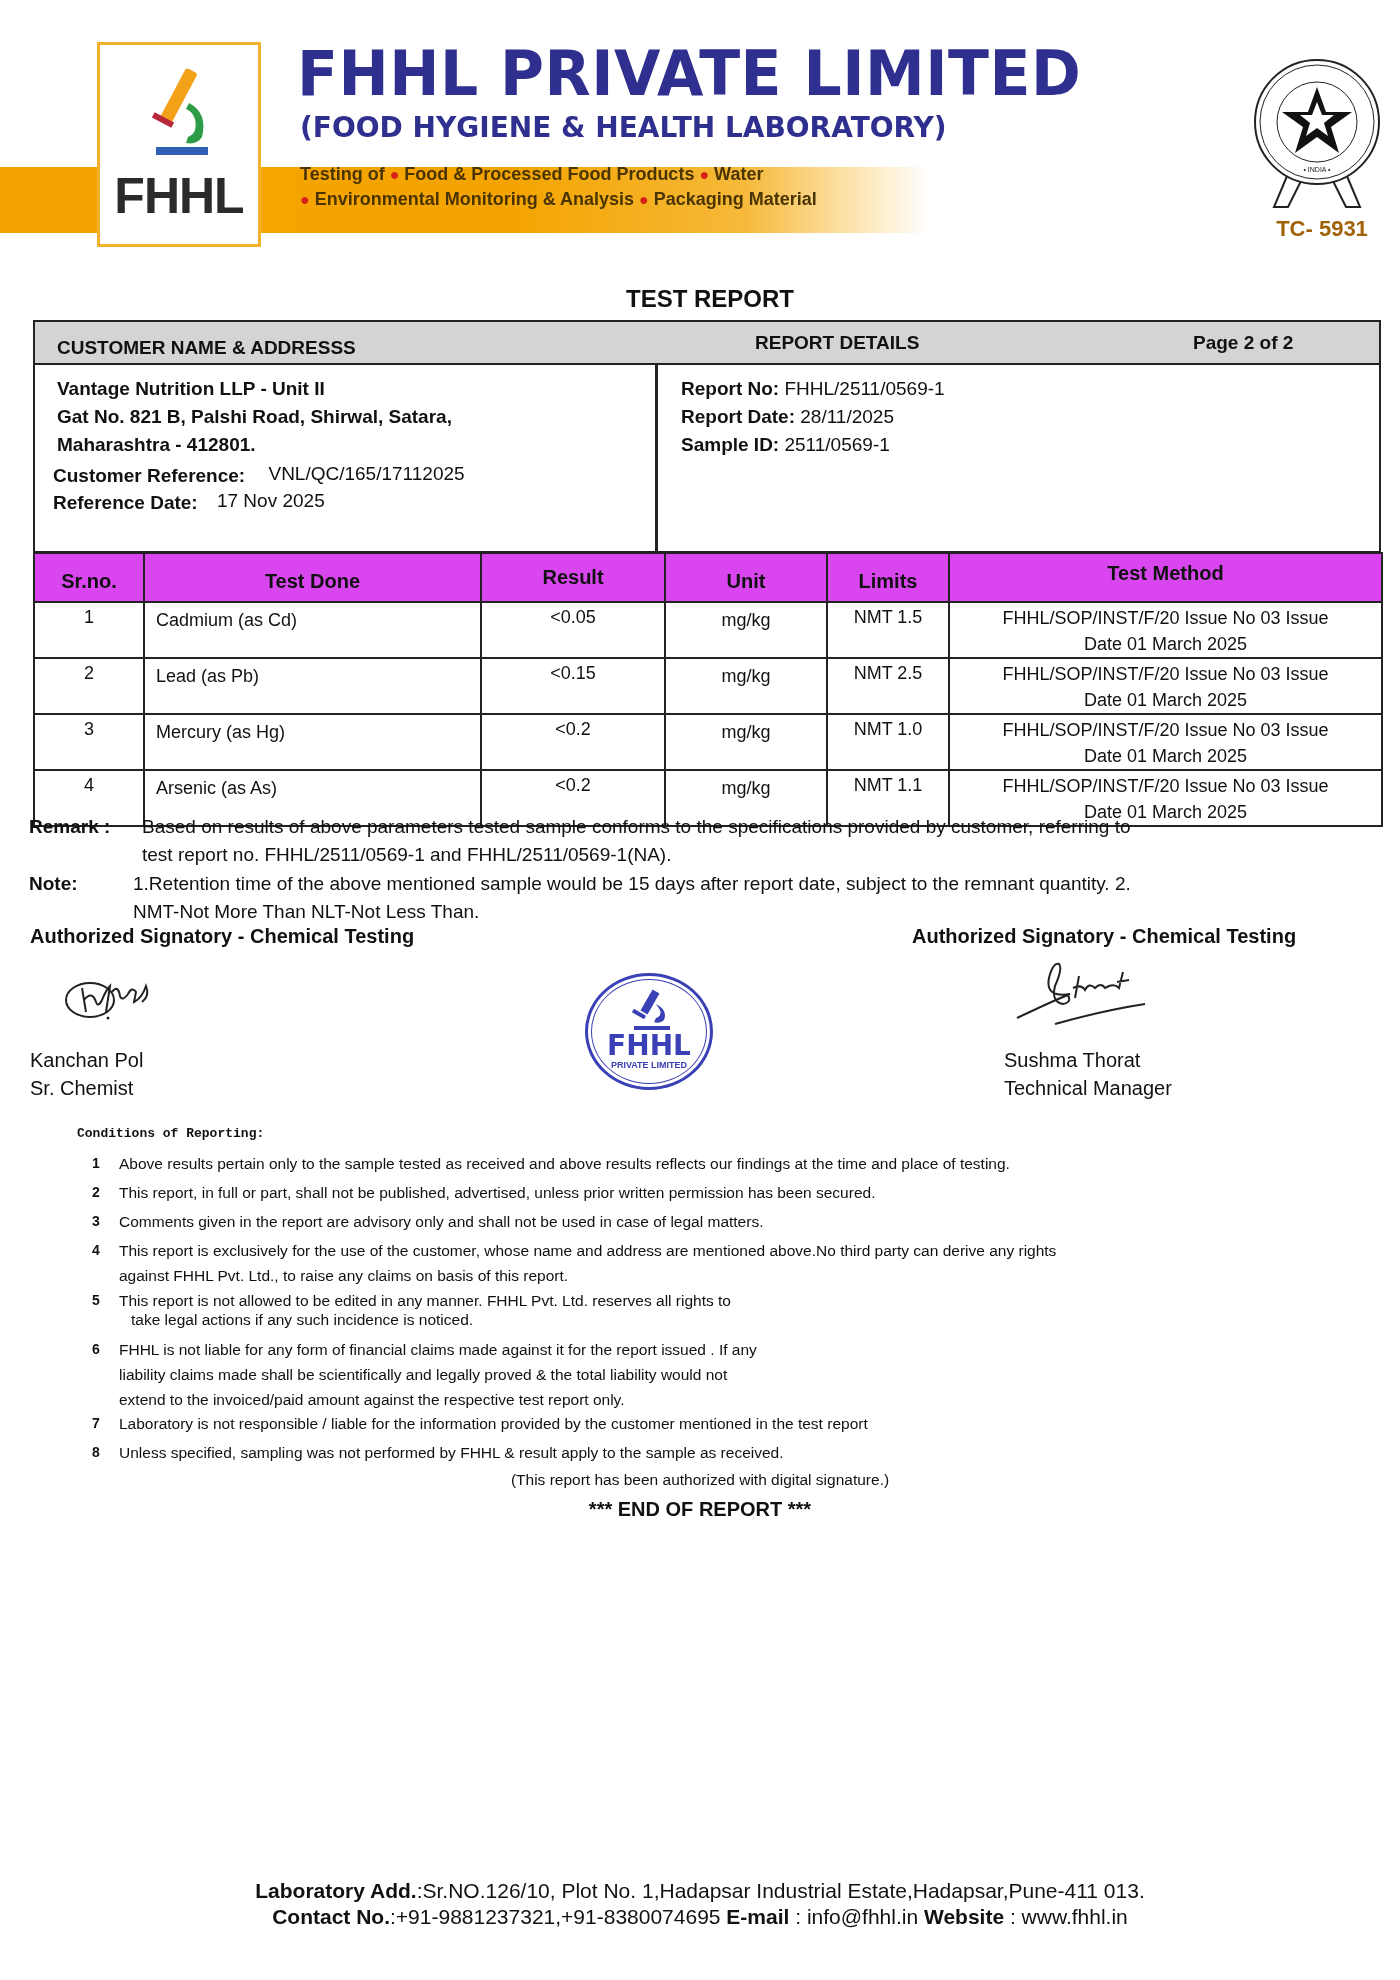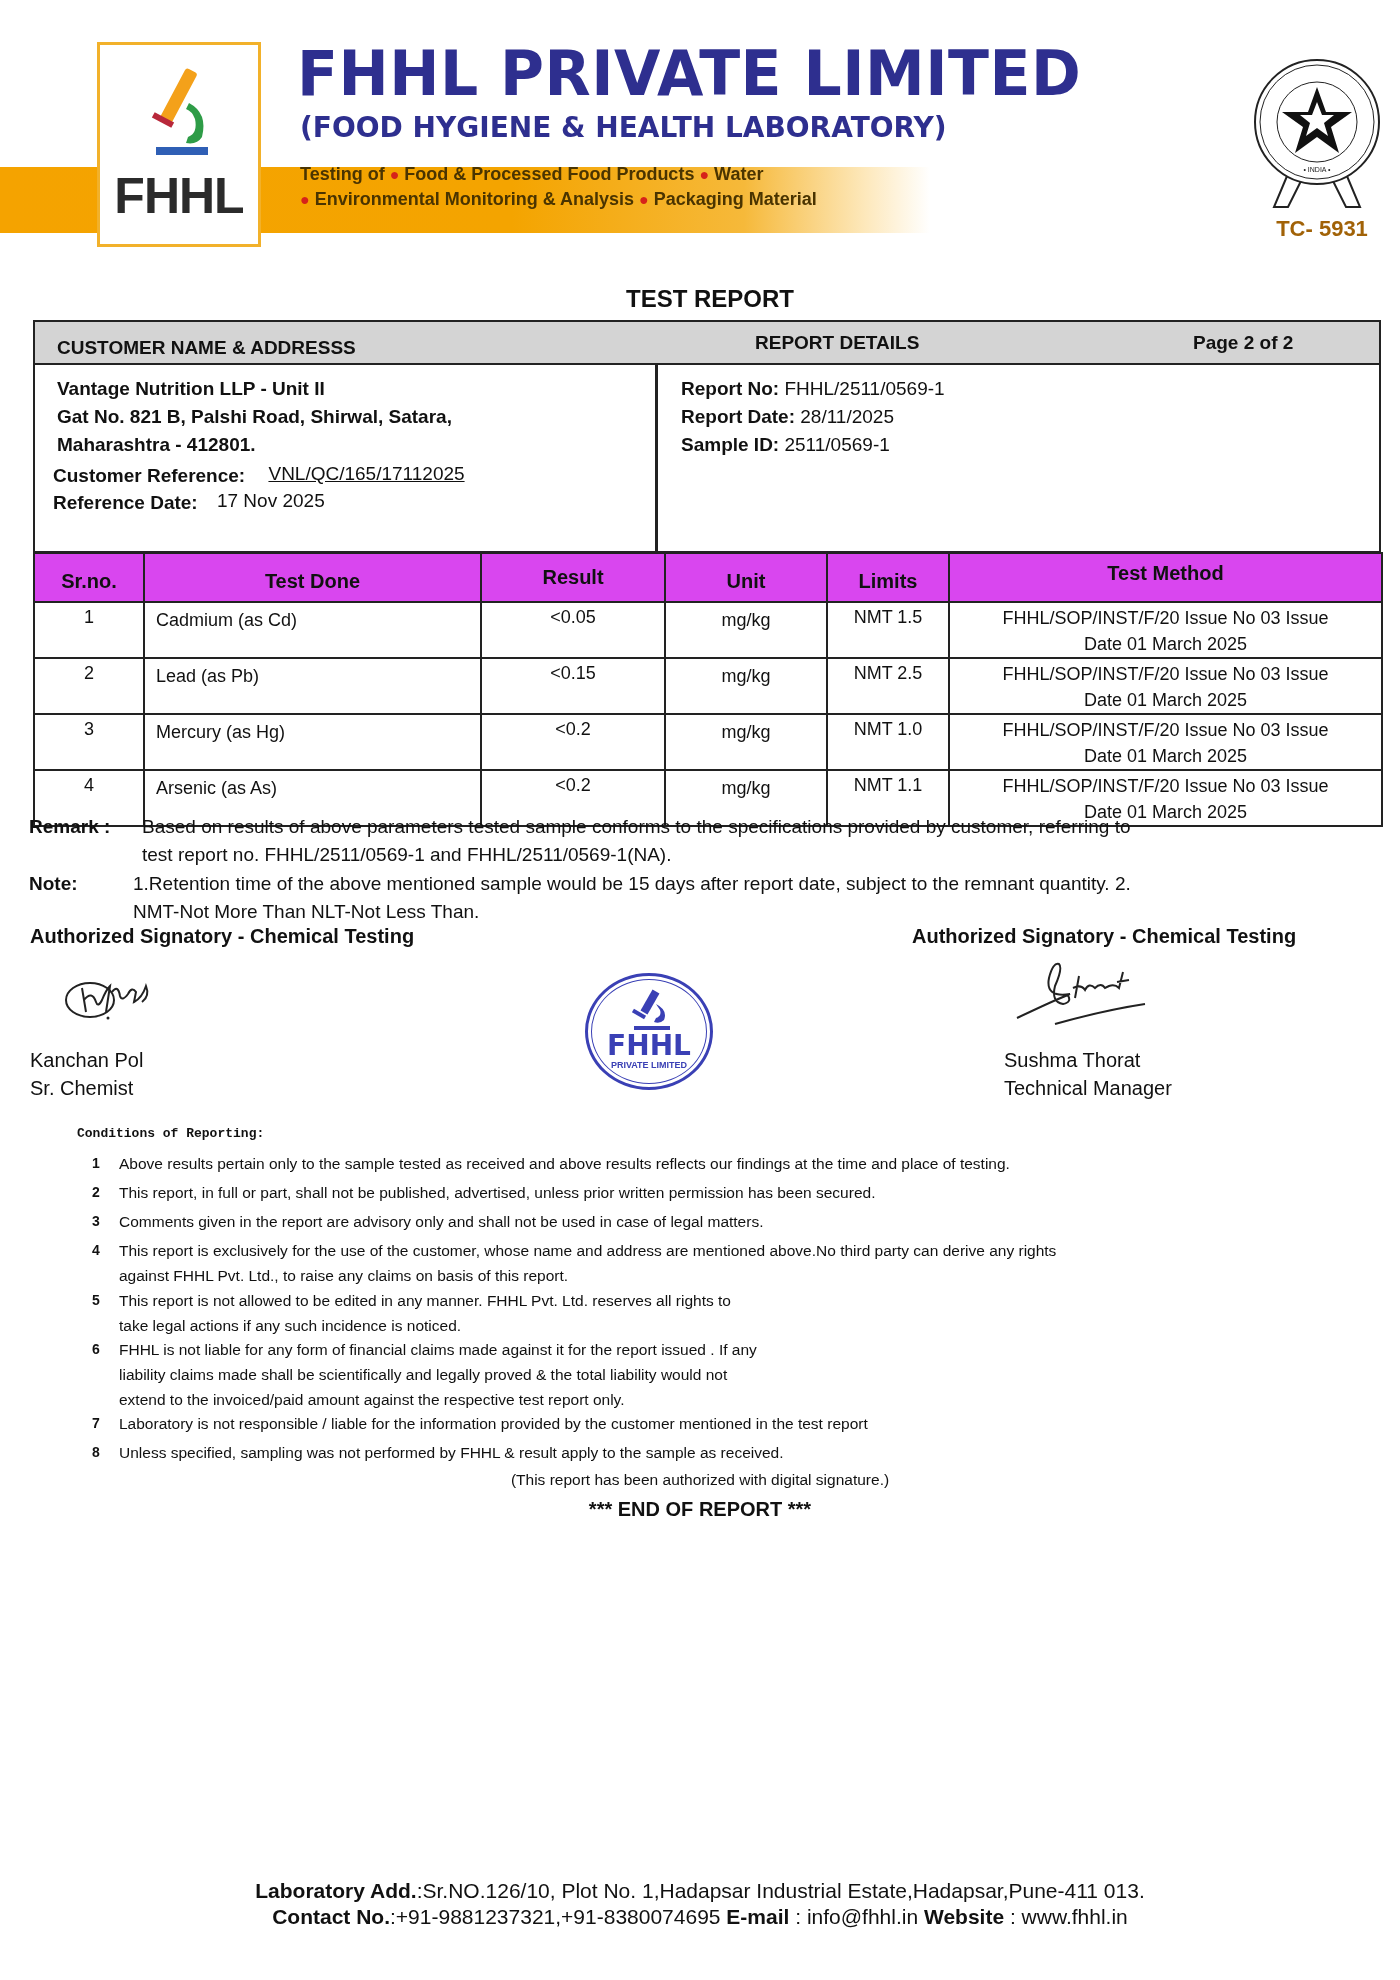--- a/index.html
+++ b/index.html
@@ -108,21 +108,21 @@
   </div>
   <div class="abs divider-v"></div>
 
   <div class="abs info" style="left:22px;top:53px;">
     <div class="bold">Vantage Nutrition LLP - Unit II</div>
     <div class="bold">Gat No. 821 B, Palshi Road, Shirwal, Satara,</div>
     <div class="bold">Maharashtra - 412801.</div>
   </div>
   <div class="abs info" style="left:18px;top:140px;">
     <b>Customer Reference:</b>
-    <span style="margin-left:18px;position:relative;top:-2px;text-decoration:underline;">VNL/QC/165/17112025</span>
+    <span style="margin-left:18px;position:relative;top:-2px;">VNL/QC/165/17112025</span>
   </div>
   <div class="abs info" style="left:18px;top:167px;">
     <b>Reference Date:</b>
     <span style="margin-left:14px;position:relative;top:-2px;">17 Nov 2025</span>
   </div>
 
   <div class="abs info" style="left:646px;top:53px;">
     <div><b>Report No:</b> <span>FHHL/2511/0569-1</span></div>
     <div><b>Report Date:</b> <span>28/11/2025</span></div>
     <div><b>Sample ID:</b> <span>2511/0569-1</span></div>
@@ -252,21 +252,21 @@
   <span class="txt">Comments given in the report are advisory only and shall not be used in case of legal matters.</span>
 </div>
 <div class="abs cond" style="left:92px;top:1238px;">
   <span class="num">4</span>
   <span class="txt">This report is exclusively for the use of the customer, whose name and address are mentioned above.No third party can derive any rights</span>
   <span class="txt" style="top:25px;">against FHHL Pvt. Ltd., to raise any claims on basis of this report.</span>
 </div>
 <div class="abs cond" style="left:92px;top:1288px;">
   <span class="num">5</span>
   <span class="txt">This report is not allowed to be edited in any manner.  FHHL Pvt. Ltd. reserves all rights to</span>
-  <span class="txt" style="top:25px;">take legal actions if any such incidence is noticed.</span>
+  <span class="txt" style="top:19px;margin-left:12px;">take legal actions if any such incidence is noticed.</span>
 </div>
 <div class="abs cond" style="left:92px;top:1337px;">
   <span class="num">6</span>
   <span class="txt">FHHL is not liable for any form of financial claims made against it for the report issued . If any</span>
   <span class="txt" style="top:25px;">liability claims made shall be scientifically and legally proved &amp;  the total liability would not</span>
   <span class="txt" style="top:50px;">extend to the invoiced/paid amount against the respective test report only.</span>
 </div>
 <div class="abs cond" style="left:92px;top:1411px;">
   <span class="num">7</span>
   <span class="txt">Laboratory is not responsible / liable for the information provided by the customer mentioned in the test report</span>

